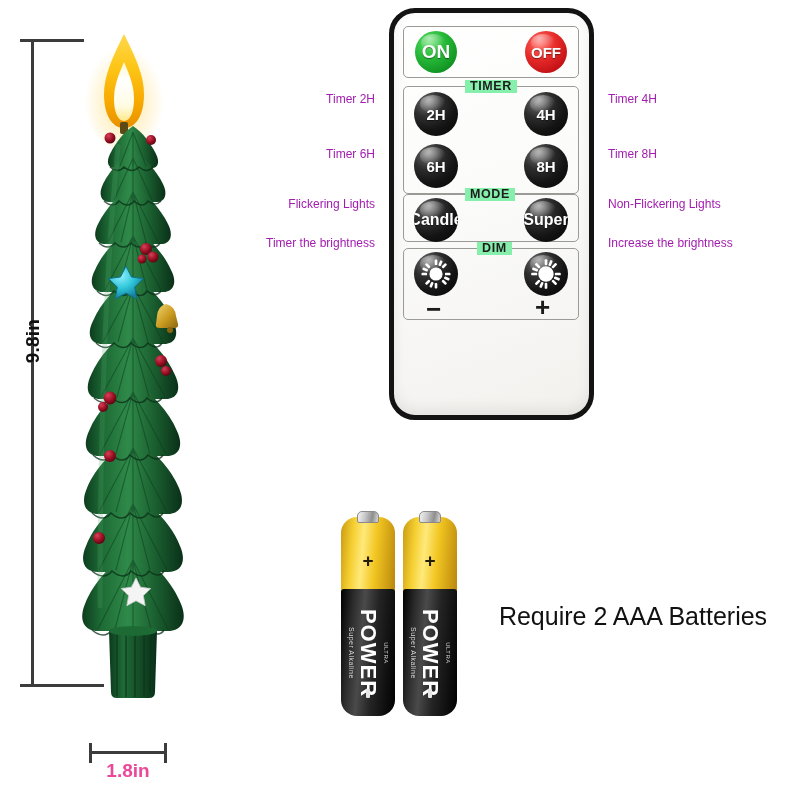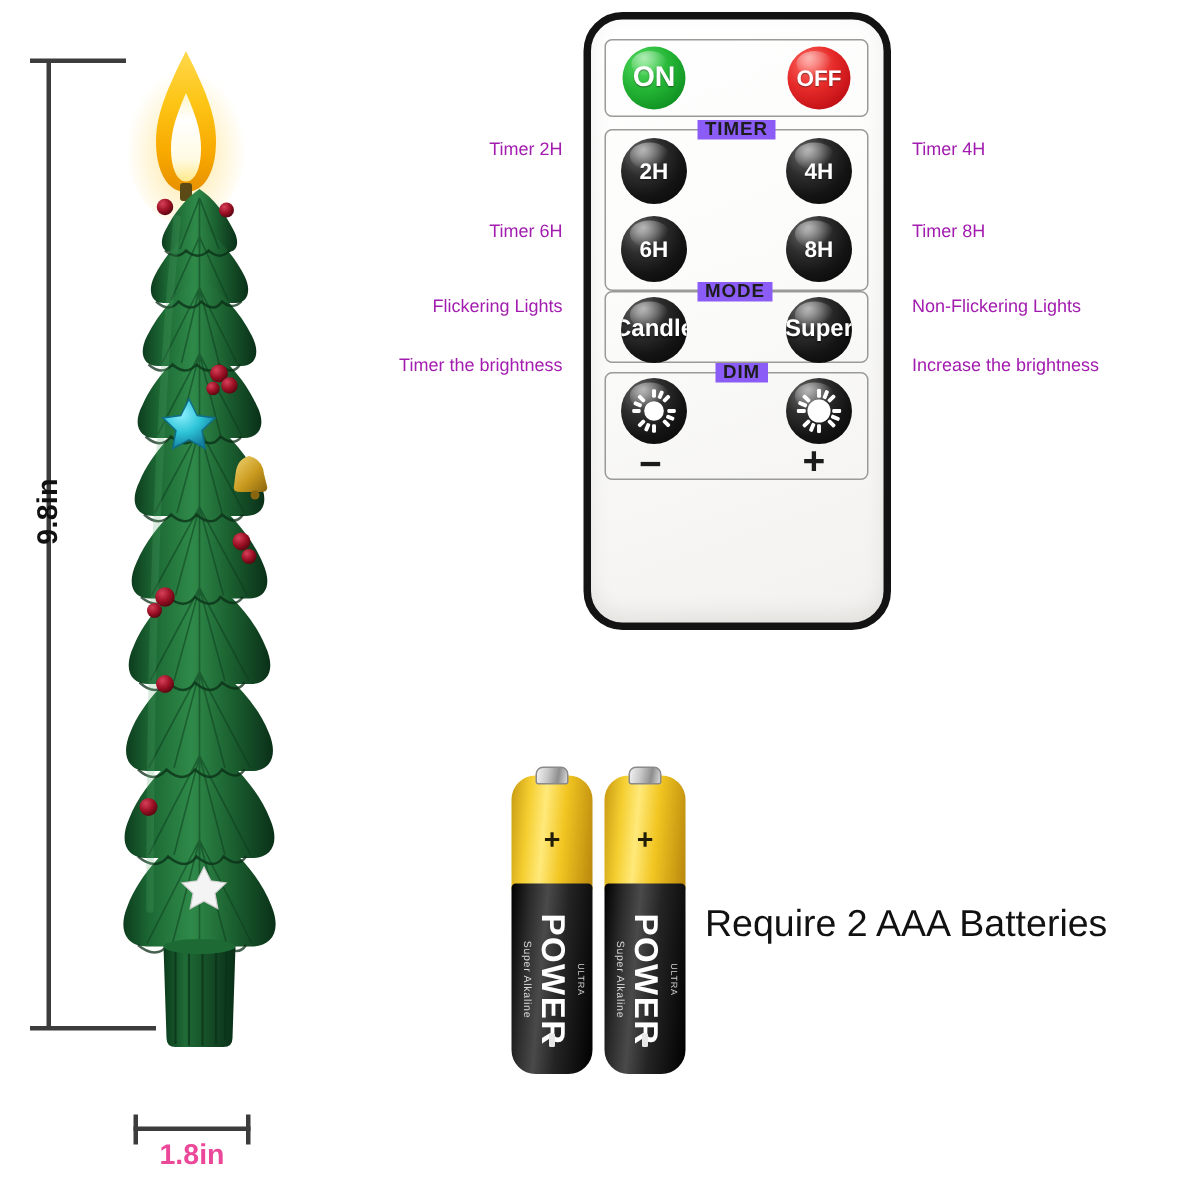--- a/index.html
+++ b/index.html
@@ -107,21 +107,21 @@
   #panel-timer { left: 14px; top: 78px; width: 176px; height: 108px; }
   #panel-mode  { left: 14px; top: 186px; width: 176px; height: 48px; }
   #panel-dim   { left: 14px; top: 240px; width: 176px; height: 72px; }
 
   .section-label {
     position: absolute;
     font-size: 12.5px;
     font-weight: bold;
     letter-spacing: .6px;
     color: #1d1d1d;
-    background: #8b5cf6;
+    background: #86efac;
     padding: 0 5px;
     line-height: 13px;
   }
   #label-timer { left: 76px; top: 72px; }
   #label-mode  { left: 76px; top: 180px; }
   #label-dim   { left: 88px; top: 234px; }
 
   
   .btn {
     position: absolute;
@@ -286,21 +286,21 @@
     transform: translateX(-50%);
     width: 4px; height: 9px;
     border-radius: 1px;
     background: #e6e6e6;
   }
 
   #battery-note {
     position: absolute;
     left: 470px; top: 600px;
     width: 326px;
-    text-align: left;
+    text-align: center;
     font-size: 25px;
     line-height: 33px;
     color: #111;
   }
 </style>
 </head>
 <body>
 
 <div id="product-panel">
 

